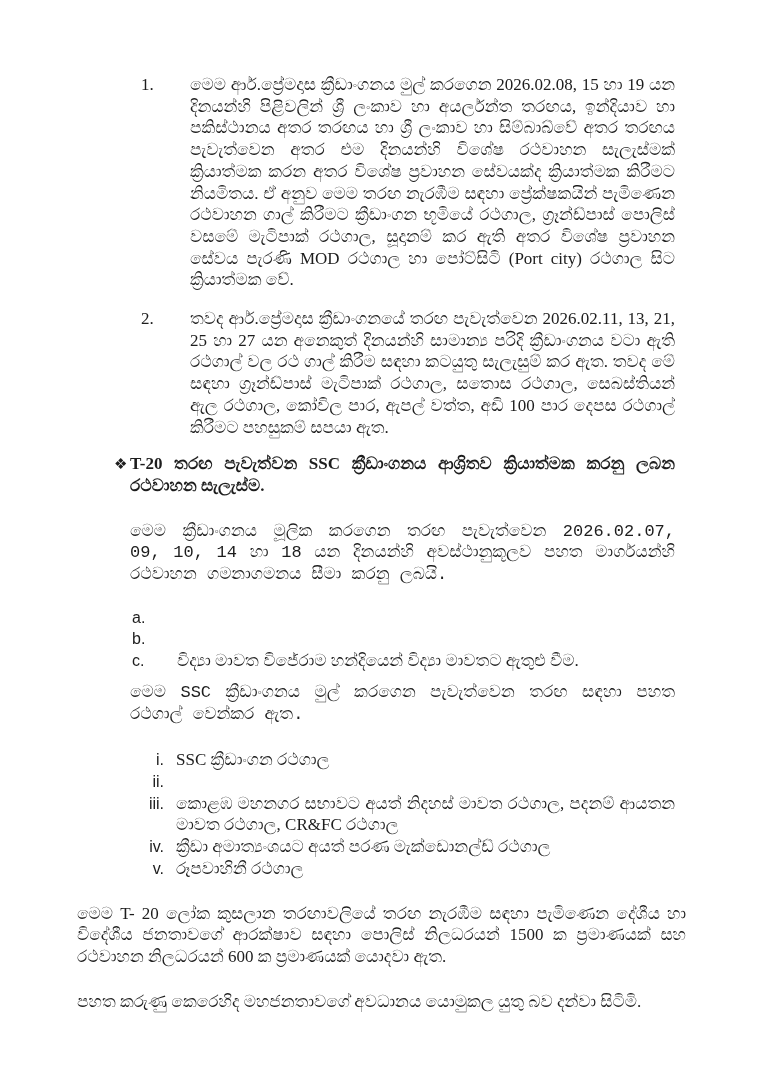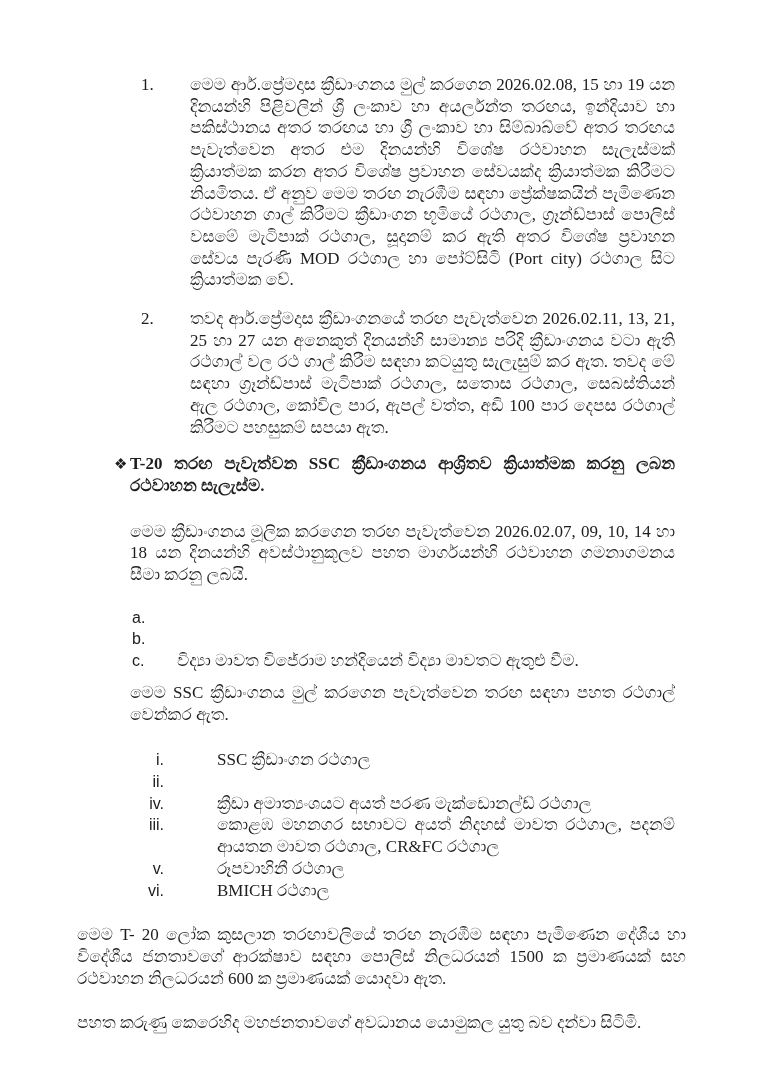--- a/index.html
+++ b/index.html
@@ -54,20 +54,21 @@
     font-size: 15px;
     font-family: "DejaVu Sans", sans-serif;
   }
 
   
   .section-para {
     margin-top: 24px;
     padding-left: 130px;
     padding-right: 93px;
     text-align: justify;
+    font-family: Liberation Mono, monospace;
   }
   .section-para.tight { margin-top: 10px; }
 
   
   .road-list { margin-top: 21px; }
   .road-item {
     display: flex;
     padding-left: 132px;
     padding-right: 93px;
   }
@@ -85,21 +86,21 @@
     padding-left: 130px;
     padding-right: 93px;
   }
   .parking-marker {
     flex: 0 0 34px;
     text-align: right;
     margin-right: 12px;
     font-family: "Liberation Sans", "DejaVu Sans", sans-serif;
     font-size: 16px;
   }
-  .parking-text { flex: 1; text-align: justify; margin-left: 41px; }
+  .parking-text { flex: 1; text-align: justify; }
 
   
   .closing-para {
     margin-top: 23px;
     padding-left: 77px;
     padding-right: 82px;
     text-align: justify;
   }
 </style>
 </head>
@@ -142,34 +143,30 @@
 
     <div class="parking-list">
       <div class="parking-item">
         <span class="parking-marker">i.</span>
         <span class="parking-text">SSC ක්‍රීඩාංගන රථගාල</span>
       </div>
       <div class="parking-item">
         <span class="parking-marker">ii.</span>
       </div>
       <div class="parking-item">
+        <span class="parking-marker">iii.</span>
+        <span class="parking-text">කොළඹ මහනගර සභාවට අයත් නිදහස් මාවත රථගාල, පදනම් ආයතන මාවත රථගාල, CR&amp;FC රථගාල</span>
+      </div>
+      <div class="parking-item">
         <span class="parking-marker">iv.</span>
         <span class="parking-text">ක්‍රීඩා අමාත්‍යංශයට අයත් පරණ මැක්ඩොනල්ඩ් රථගාල</span>
       </div>
       <div class="parking-item">
-        <span class="parking-marker">iii.</span>
-        <span class="parking-text">කොළඹ මහනගර සභාවට අයත් නිදහස් මාවත රථගාල, පදනම් ආයතන මාවත රථගාල, CR&amp;FC රථගාල</span>
-      </div>
-      <div class="parking-item">
         <span class="parking-marker">v.</span>
         <span class="parking-text">රූපවාහිනී රථගාල</span>
-      </div>
-      <div class="parking-item">
-        <span class="parking-marker">vi.</span>
-        <span class="parking-text">BMICH රථගාල</span>
       </div>
     </div>
 
     <div class="closing-para">මෙම T- 20 ලෝක කුසලාන තරඟාවලියේ තරඟ නැරඹීම සඳහා පැමිණෙන දේශීය හා විදේශීය ජනතාවගේ ආරක්ෂාව සඳහා පොලිස් නිලධරයන් 1500 ක ප්‍රමාණයක් සහ රථවාහන නිලධරයන් 600 ක ප්‍රමාණයක් යොදවා ඇත.</div>
     <div class="closing-para">පහත කරුණු කෙරෙහිද මහජනතාවගේ අවධානය යොමුකල යුතු බව දන්වා සිටිමි.</div>
 
   </div>
 </div>
 
 </body></html>

